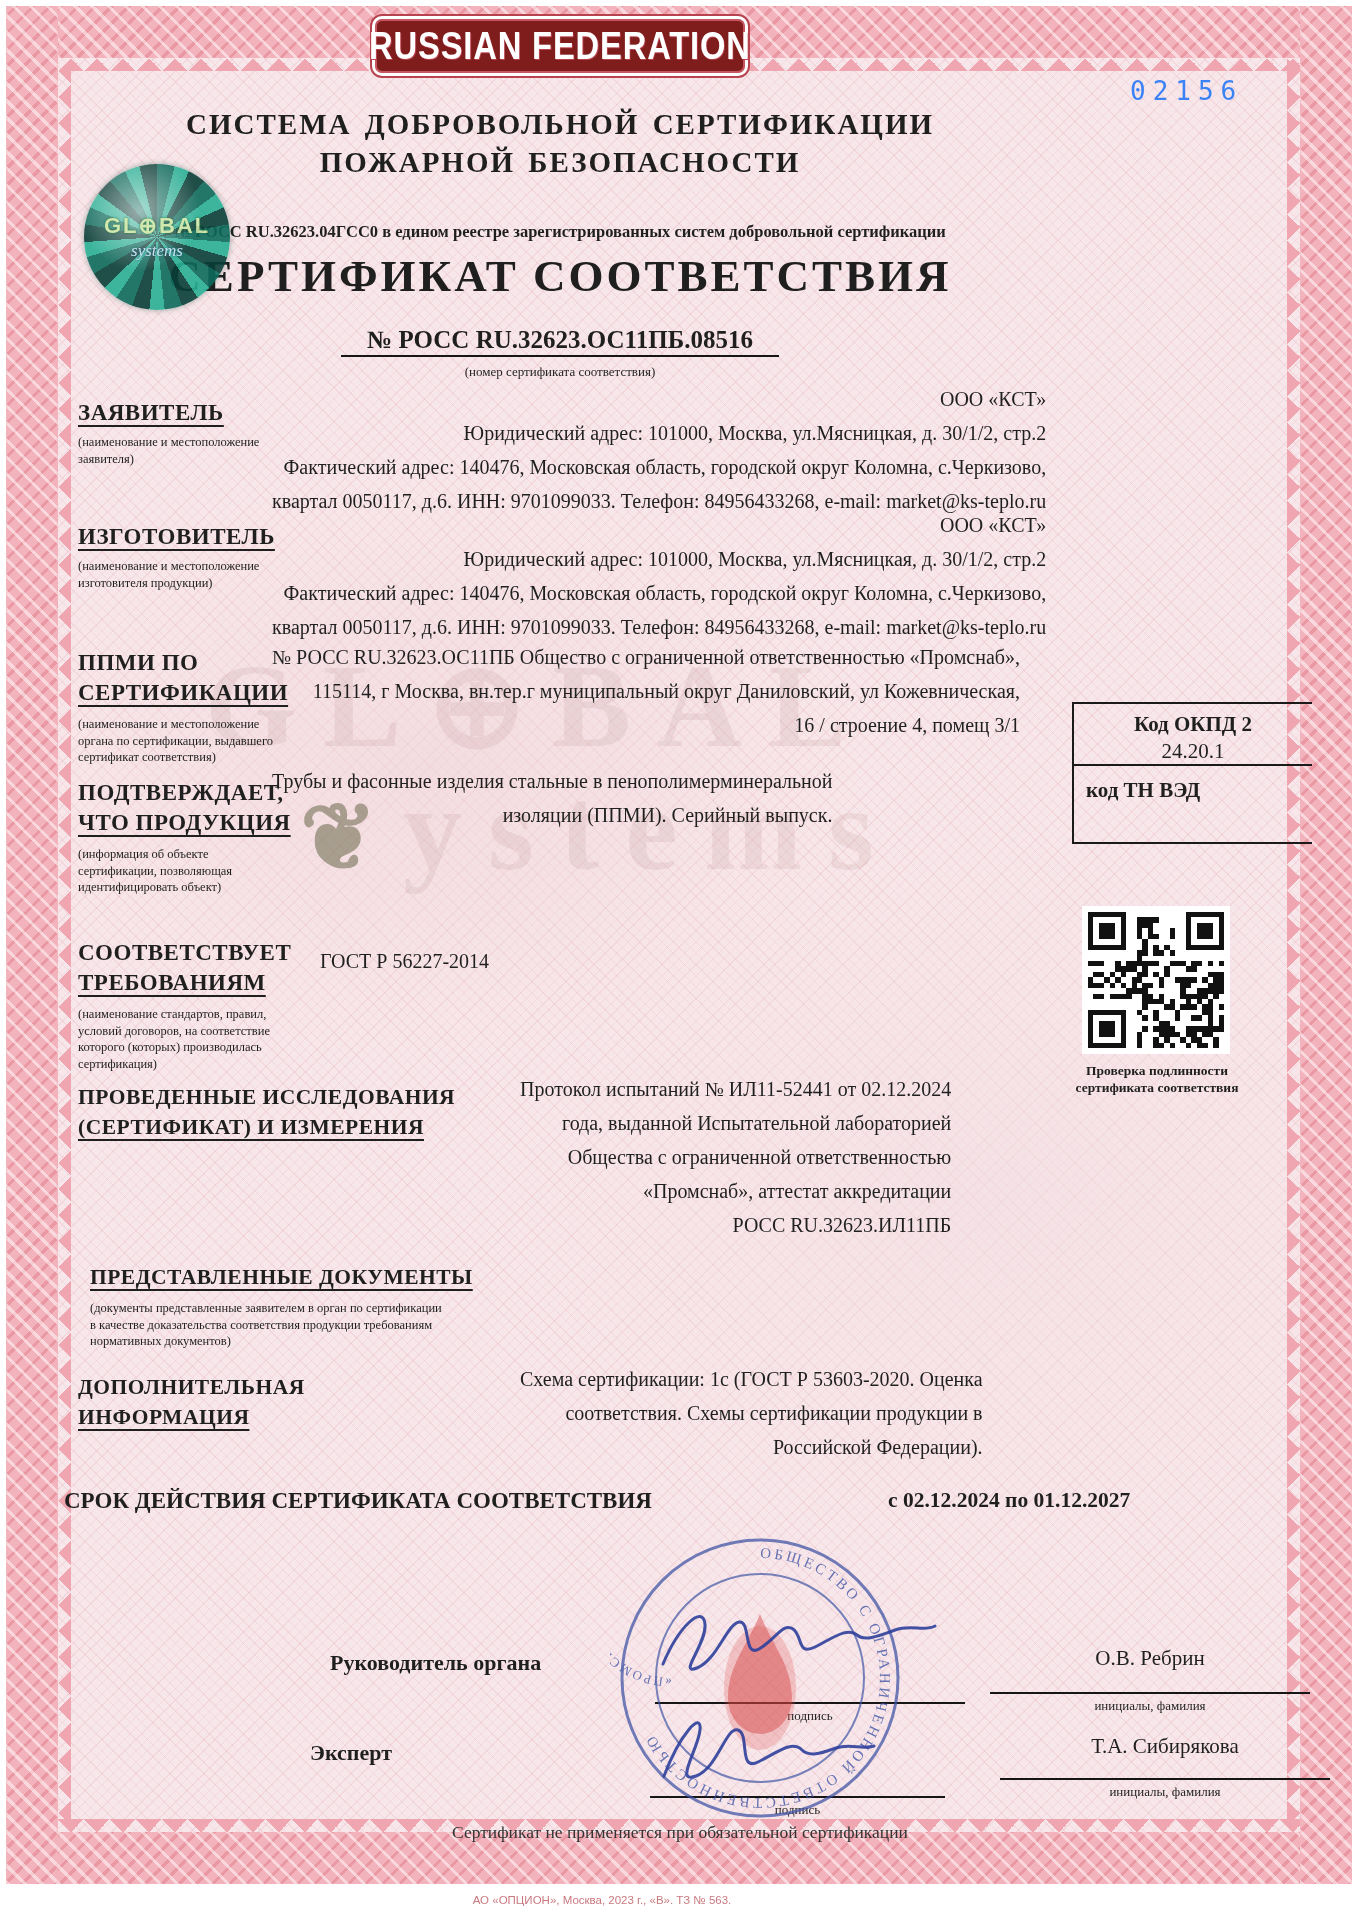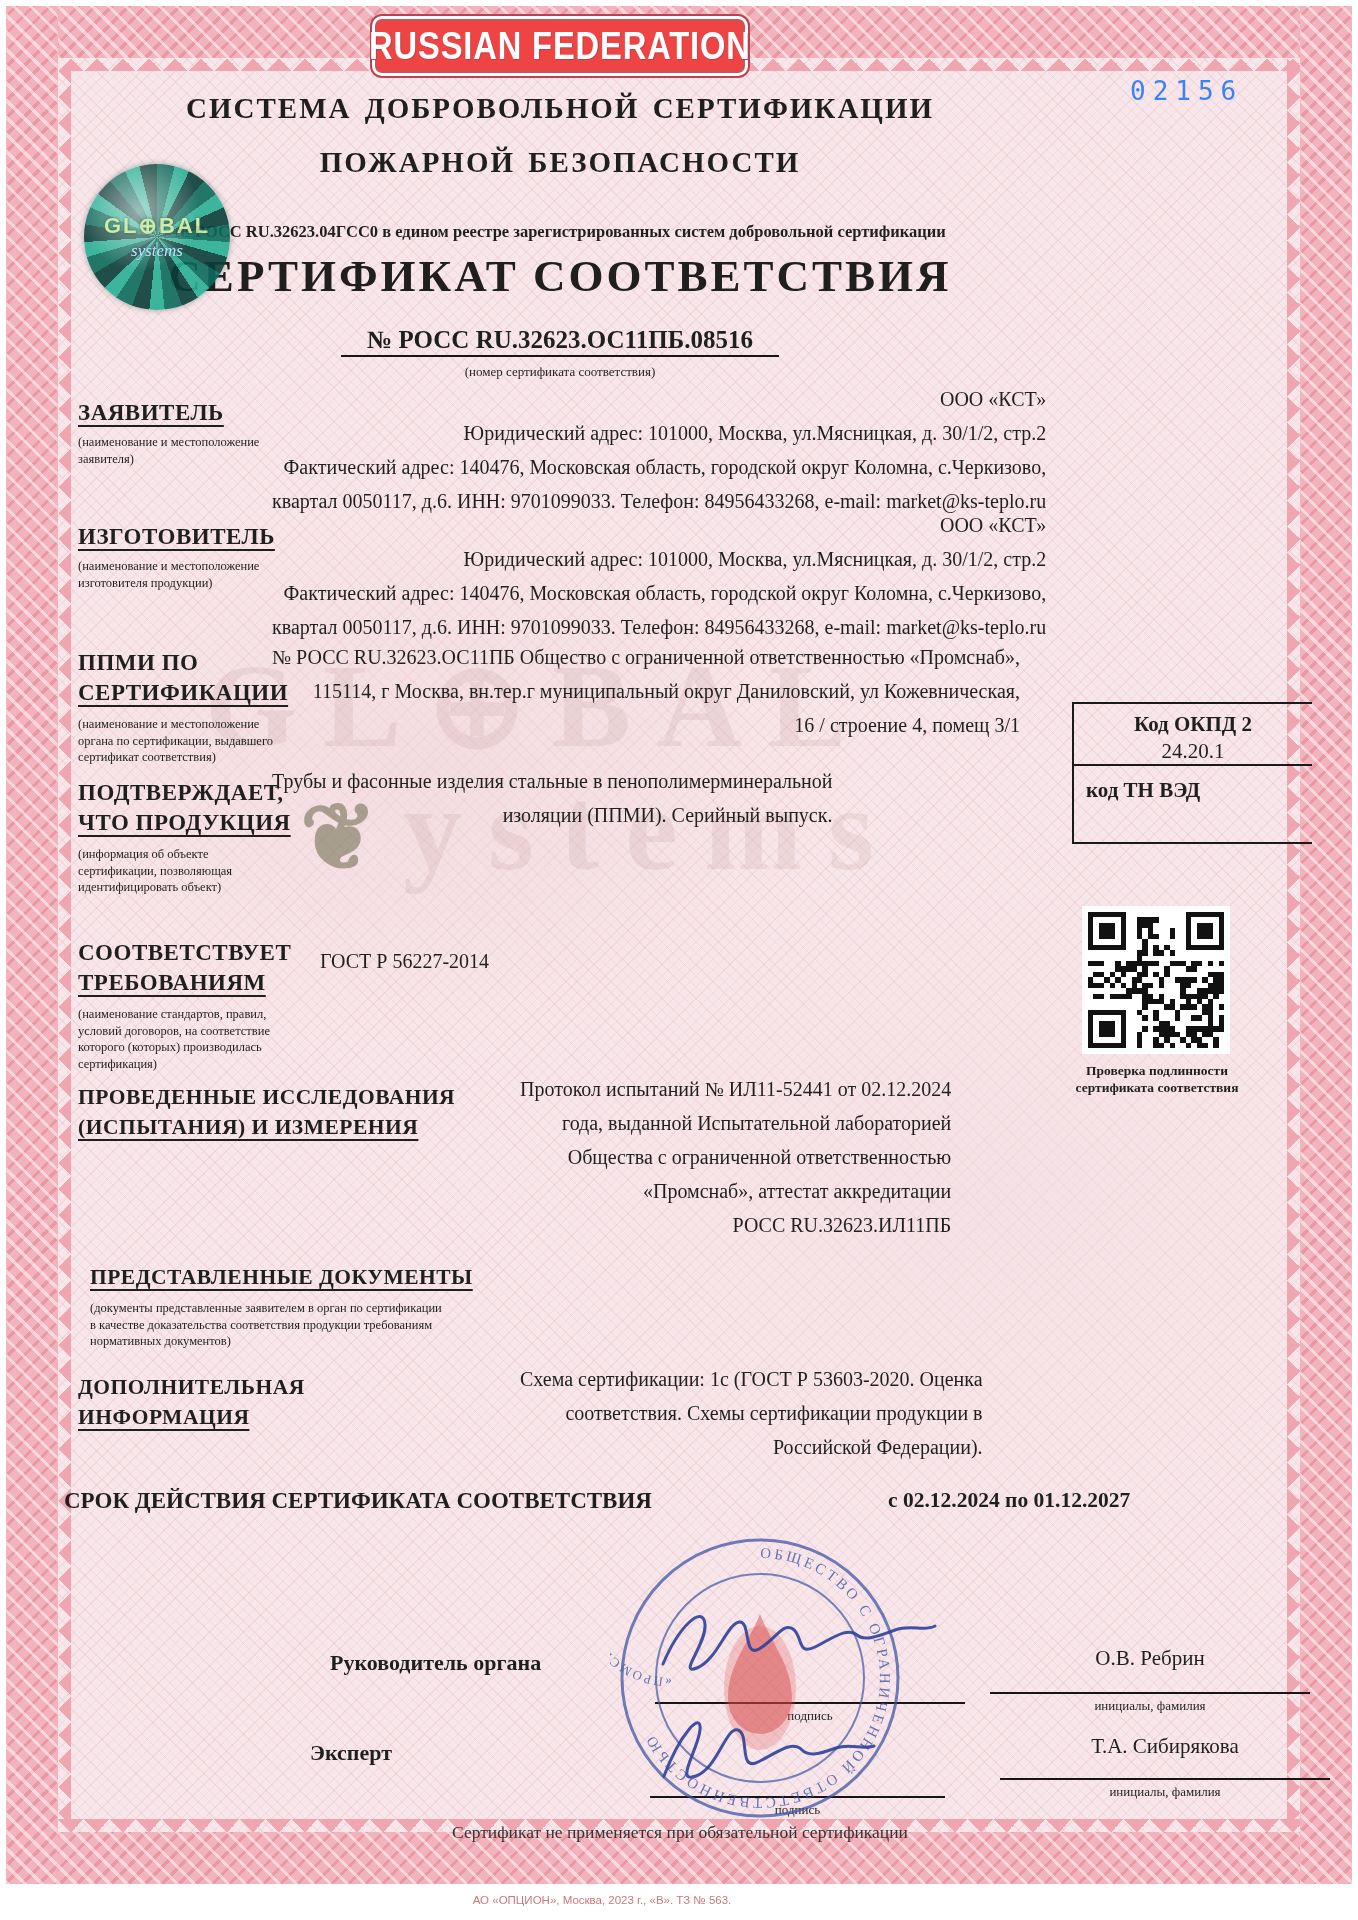--- a/index.html
+++ b/index.html
@@ -30,21 +30,21 @@
   #zz-bottom{left:58px;right:58px;top:1819px;height:13px;
     background:conic-gradient(from 315deg at 50% 100%,#f0a6b1 0 90deg,transparent 0) 0 100%/26px 13px repeat-x;}
   #zz-left{left:58px;top:58px;width:13px;height:1761px;
     background:conic-gradient(from 45deg at 0 50%,#f0a6b1 0 90deg,transparent 0) 0 0/13px 26px repeat-y;}
   #zz-right{right:58px;top:58px;width:13px;height:1761px;
     background:conic-gradient(from 225deg at 100% 50%,#f0a6b1 0 90deg,transparent 0) 100% 0/13px 26px repeat-y;}
   .z2{z-index:2;}
   .z3{z-index:3;}
   .z4{z-index:4;}
   
-  #banner{left:372px;top:16px;width:370px;height:54px;background:#ef4444;border:3px solid #fff;
+  #banner{left:372px;top:16px;width:370px;height:54px;background:#7f1d1d;border:3px solid #fff;
     border-radius:10px;box-shadow:0 0 0 2px #b8434e, inset 0 0 0 2px #c65560;
     display:flex;align-items:center;justify-content:center;}
   #banner span{font-family:"Liberation Sans",sans-serif;font-weight:700;font-size:38px;color:#fff;
     letter-spacing:1px;transform:scaleX(.86);text-shadow:1px 1px 0 #b8434e;white-space:nowrap;}
   #serial{left:1130px;top:76px;font-family:"DejaVu Sans Mono",monospace;font-size:26px;color:#3b82f6;letter-spacing:7px;}
   .hline{left:120px;width:880px;text-align:center;font-weight:700;font-size:29px;letter-spacing:2px;word-spacing:4px;}
   #registry{left:100px;width:920px;top:222px;text-align:center;font-weight:700;font-size:16.5px;}
   
   #holo{left:84px;top:164px;width:146px;height:146px;border-radius:50%;opacity:.9;
     background:
@@ -101,21 +101,21 @@
 
   <div class="abs wm" style="left:205px;top:636px;">GL⊕BAL</div>
   <div class="abs" style="left:300px;top:762px;">
     <span class="wm" id="wm-glyph">❦</span><span class="wm">ystems</span>
   </div>
 
   <div class="abs z2" id="banner">
     <span>RUSSIAN FEDERATION</span>
   </div>
   <div class="abs z2" id="serial">02156</div>
-  <div class="abs z2 hline" style="top:92px;">СИСТЕМА ДОБРОВОЛЬНОЙ СЕРТИФИКАЦИИ</div>
+  <div class="abs z2 hline" style="top:108px;">СИСТЕМА ДОБРОВОЛЬНОЙ СЕРТИФИКАЦИИ</div>
   <div class="abs z2 hline" style="top:146px;">ПОЖАРНОЙ БЕЗОПАСНОСТИ</div>
   <div class="abs z2" id="registry">№ РОСС RU.32623.04ГСС0 в едином реестре зарегистрированных систем добровольной сертификации</div>
 
   <div class="abs z3" id="holo">
     <span class="h1">GL⊕BAL</span>
     <span class="h2">systems</span>
   </div>
 
   <div class="abs z2" id="main-title">СЕРТИФИКАТ СООТВЕТСТВИЯ</div>
   <div class="abs z2" id="certnum-wrap">
@@ -163,21 +163,21 @@
     <div>Трубы и фасонные изделия стальные в пенополимерминеральной</div>
     <div>изоляции (ППМИ). Серийный выпуск.</div>
   </div>
 
   <div class="abs z2 lbl" style="left:78px;top:938px;">СООТВЕТСТВУЕТ</div>
   <div class="abs z2 lbl ul" style="left:78px;top:968px;">ТРЕБОВАНИЯМ</div>
   <div class="abs z2 note" style="left:78px;top:1006px;">(наименование стандартов, правил, условий договоров, на соответствие которого (которых) производилась сертификация)</div>
   <div class="abs z2 body" style="left:320px;top:944px;">ГОСТ Р 56227-2014</div>
 
   <div class="abs z2 lbl" style="left:78px;top:1082px;font-size:21.5px;">ПРОВЕДЕННЫЕ ИССЛЕДОВАНИЯ</div>
-  <div class="abs z2 lbl ul" style="left:78px;top:1112px;font-size:21.5px;">(ИСПЫТАНИЯ) И ИЗМЕРЕНИЯ</div>
+  <div class="abs z2 lbl ul" style="left:78px;top:1112px;font-size:21.5px;">(СЕРТИФИКАТ) И ИЗМЕРЕНИЯ</div>
   <div class="abs z2 body" style="left:520px;top:1072px;">
     <div>Протокол испытаний № ИЛ11-52441 от 02.12.2024</div>
     <div>года, выданной Испытательной лабораторией</div>
     <div>Общества с ограниченной ответственностью</div>
     <div>«Промснаб», аттестат аккредитации</div>
     <div>РОСС RU.32623.ИЛ11ПБ</div>
   </div>
 
   <div class="abs z2" id="qr">
     <svg id="qr-svg" viewBox="0 0 150 150" width="136" height="136" shape-rendering="crispEdges">

